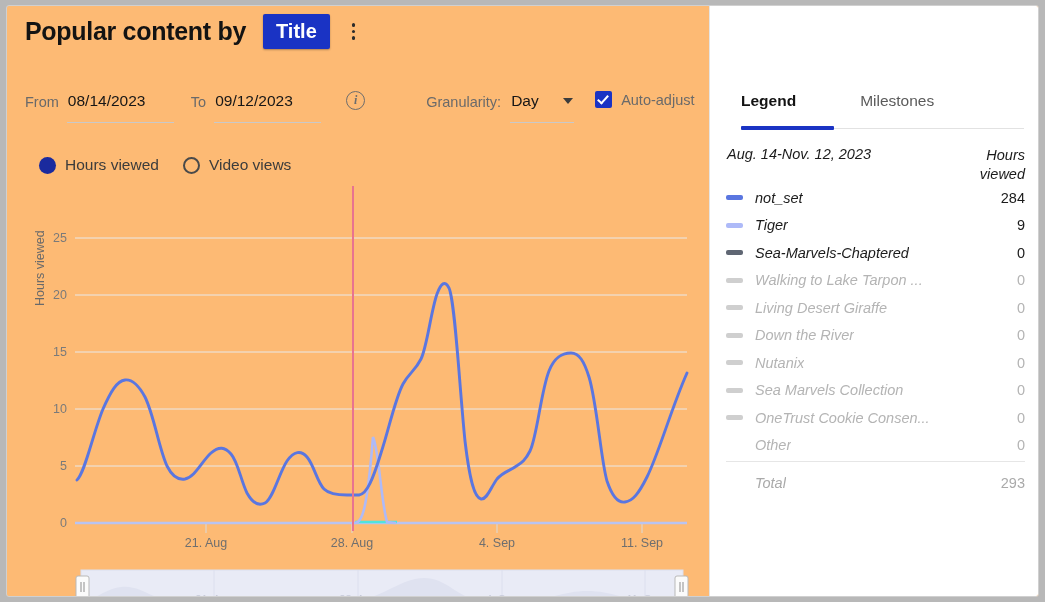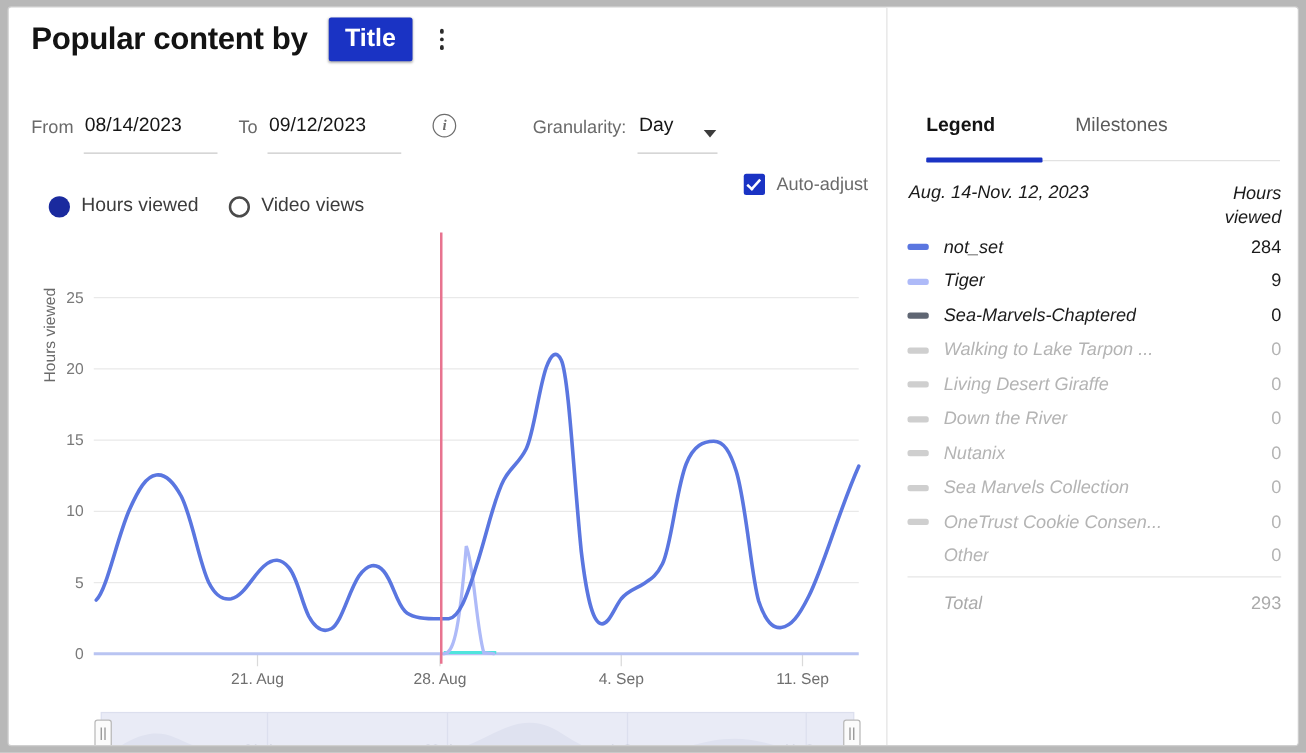--- a/index.html
+++ b/index.html
@@ -12,21 +12,21 @@
     height: 602px;
     overflow: hidden;
     font-family: "Liberation Sans", sans-serif;
   }
   .app-card {
     position: absolute;
     left: 6px;
     top: 5px;
     width: 1033px;
     height: 592px;
-    background: #ffffff;
+    background: #fdba74;
     border: 1px solid #d0d0d0;
     border-radius: 3px;
     box-sizing: border-box;
     overflow: hidden;
   }
 
   
   .header {
     position: absolute;
     left: 18px;
@@ -115,42 +115,41 @@
     margin-left: 61px;
     display: flex;
     align-items: flex-start;
   }
   .gran-select {
     margin-left: 9px;
     width: 62px;
     border-bottom: 1.5px solid #c9c9c9;
     padding: 2px 1px 12px 1px;
     display: flex;
-    align-items: flex-end;
+    align-items: center;
     justify-content: space-between;
     cursor: pointer;
   }
   .gran-value {
     color: #161616;
     font-size: 15.5px;
   }
   .caret {
     width: 0; height: 0;
     border-left: 5.5px solid transparent;
     border-right: 5.5px solid transparent;
     border-top: 6.5px solid #3c3c3c;
   }
   .autoadj {
     margin-left: 21px;
     display: flex;
     align-items: center;
     gap: 9px;
     padding-top: 1px;
     cursor: pointer;
-    margin-top: 48px;
   }
   .chk {
     width: 17px;
     height: 17px;
     background: #1a33c4;
     border-radius: 2px;
     position: relative;
   }
   .chk::after {
     content: "";

